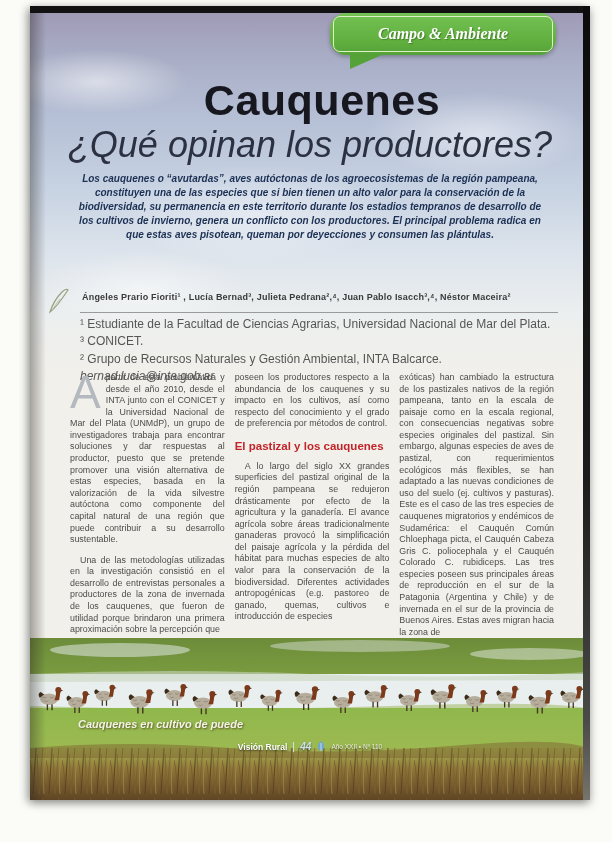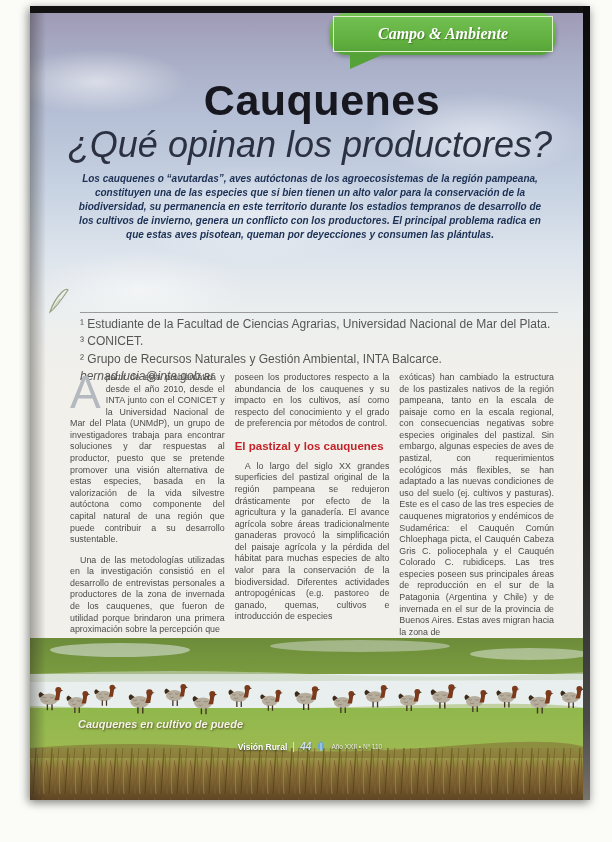--- a/index.html
+++ b/index.html
@@ -28,21 +28,21 @@
       radial-gradient(150px 55px at 20% 75%, rgba(255,255,255,.5), rgba(255,255,255,0) 70%),
       linear-gradient(180deg,#9e97b4 0%,#a9aec6 14%,#b6c0d6 30%,#c7d2e2 48%,#dde4ec 66%,#ecefef 82%,#f2f0ea 100%);
   }
   
   .banner{position:absolute;left:300px;top:7px;width:226px;height:42px;z-index:10;
     background:linear-gradient(180deg,#74c253 0%,#5fae3e 70%,#55a238 100%);
     border-radius:0 0 16px 16px;border-top-left-radius:16px;border-top-right-radius:16px;
     box-shadow:0 2px 4px rgba(0,0,0,.25);}
   .banner::after{content:"";position:absolute;left:20px;bottom:-14px;width:0;height:0;
     border-top:15px solid #55a238;border-right:34px solid transparent;}
-  .banner-inner{position:absolute;inset:3px;border:1.5px solid #ddf0c8;border-radius:0;
+  .banner-inner{position:absolute;inset:3px;border:1.5px solid #ddf0c8;border-radius:7px;
     display:flex;align-items:center;justify-content:center;}
   .banner-inner span{font-family:"Liberation Serif",serif;font-style:italic;font-weight:bold;
     font-size:16px;color:#ffffff;text-shadow:1px 1px 1px rgba(40,80,20,.5);}
   
   .title{position:absolute;left:12px;top:70px;width:100%;text-align:center;z-index:5;
     font-size:43px;font-weight:bold;color:#17171f;letter-spacing:.5px;}
   .subtitle{position:absolute;left:0;top:118px;width:100%;text-align:center;z-index:5;
     font-size:36px;font-style:italic;color:#2b3140;font-weight:normal;}
   .lead{position:absolute;left:44px;top:166px;width:472px;z-index:5;text-align:center;
     font-size:10px;font-weight:bold;font-style:italic;color:#1c3054;line-height:1.4;}
@@ -92,20 +92,21 @@
 
   <div class="title">Cauquenes</div>
   <div class="subtitle">¿Qué opinan los productores?</div>
   <div class="lead">Los cauquenes o “avutardas”, aves autóctonas de los agroecosistemas de la región pampeana, constituyen una de las especies que si bien tienen un alto valor para la conservación de la biodiversidad, su permanencia en este territorio durante los estadios tempranos de desarrollo de los cultivos de invierno, genera un conflicto con los productores. El principal problema radica en que estas aves pisotean, queman por deyecciones y consumen las plántulas.</div>
 
   <svg class="doodle" width="30" height="30" viewBox="0 0 30 30">
     <path d="M4 26 Q8 14 16 6 Q20 2 22 4 Q18 10 12 18 Q8 23 4 26 Z" fill="none" stroke="#96a37e" stroke-width="1.2"></path>
     <path d="M6 24 Q10 18 14 13" fill="none" stroke="#b9c3a6" stroke-width="1"></path>
   </svg>
 
+  <div class="authors">Ángeles Prario Fioriti¹ , Lucía Bernad³, Julieta Pedrana²,⁴, Juan Pablo Isacch³,⁴, Néstor Maceira²</div>
   <div class="authors-rule"></div>
 
   <div class="footnotes">
     <div>¹ Estudiante de la Facultad de Ciencias Agrarias, Universidad Nacional de Mar del Plata.</div>
     <div>³ CONICET.</div>
     <div>² Grupo de Recursos Naturales y Gestión Ambiental, INTA Balcarce.</div>
     <div class="email">bernad.lucia@inta.gob.ar</div>
   </div>
 
   <div class="columns">

